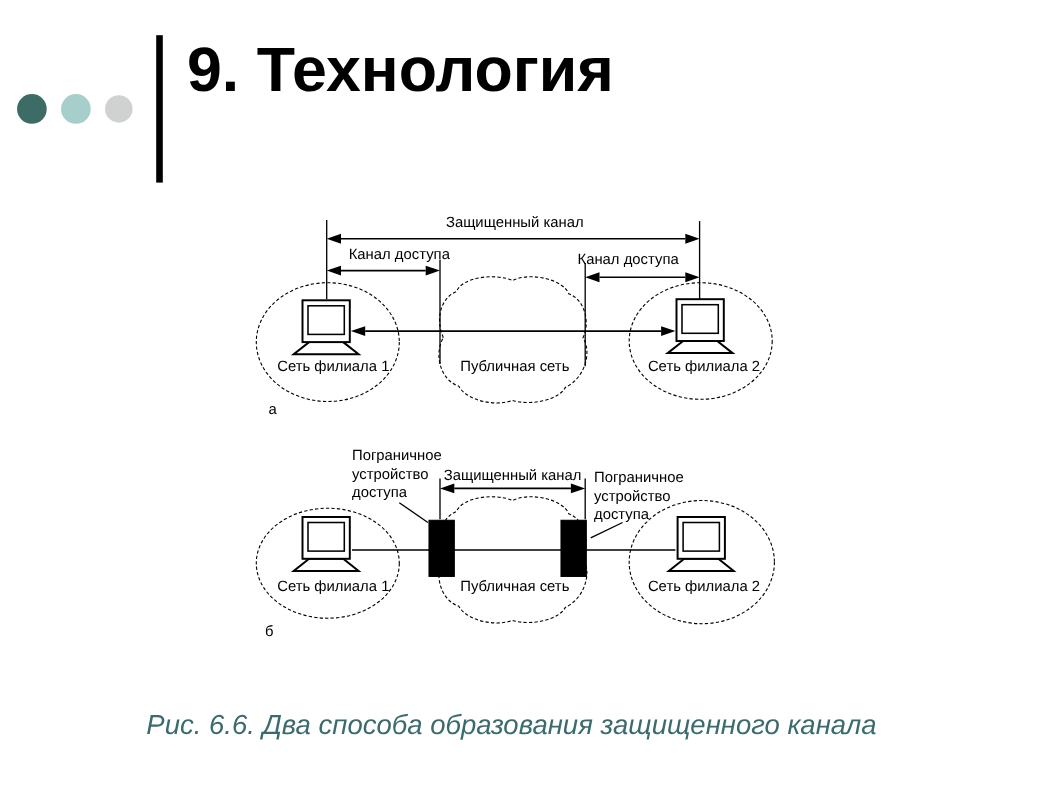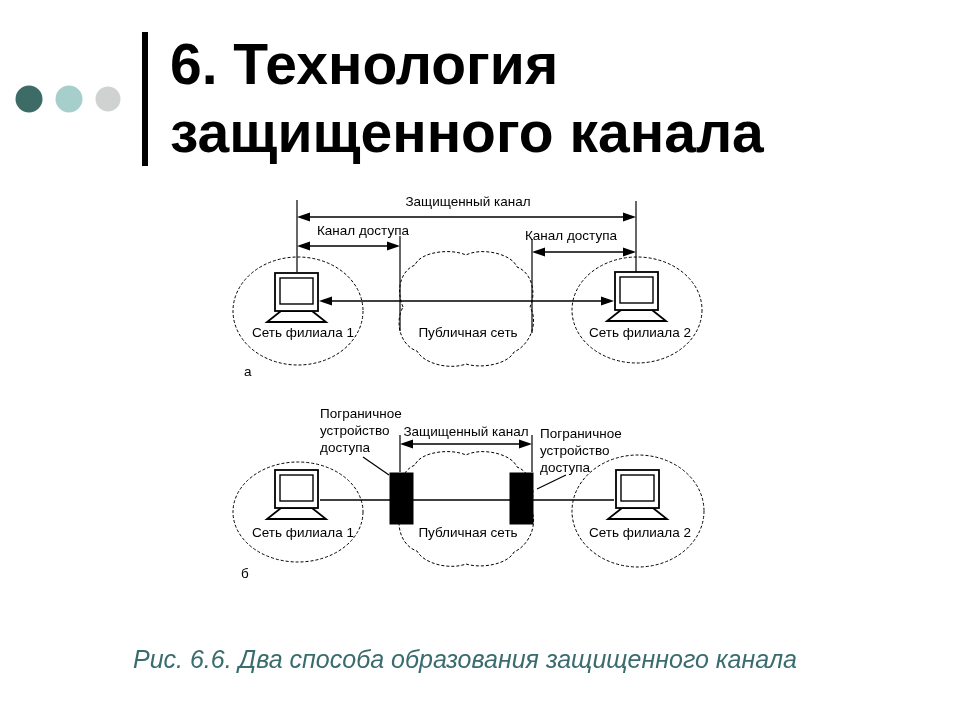--- a/index.html
+++ b/index.html
@@ -27,22 +27,21 @@
 
   <svg class="decor-dots" width="150" height="130">
     <circle cx="29" cy="99" r="13.5" fill="#3D6C67"></circle>
     <circle cx="69" cy="99" r="13.5" fill="#A6CFCC"></circle>
     <circle cx="108" cy="99" r="12.5" fill="#CFD2D1"></circle>
   </svg>
 
   <div class="accent-bar"></div>
 
   <div class="title">
-    <div>6. Технология</div>
-    <div>защищенного канала</div>
+    <div>9. Технология</div>
   </div>
 
   <svg class="diagram" viewBox="0 0 960 720">
 
     <g>
 
       <ellipse class="net-outline" cx="298" cy="311" rx="65" ry="54"></ellipse>
       <ellipse class="net-outline" cx="637" cy="310" rx="65" ry="53"></ellipse>
       <path class="net-outline" d="M 403 307 C 395 288, 402 270, 415 265 C 420 252, 450 248, 466 255
                C 482 247, 512 254, 517 267 C 531 272, 537 292, 530 307

